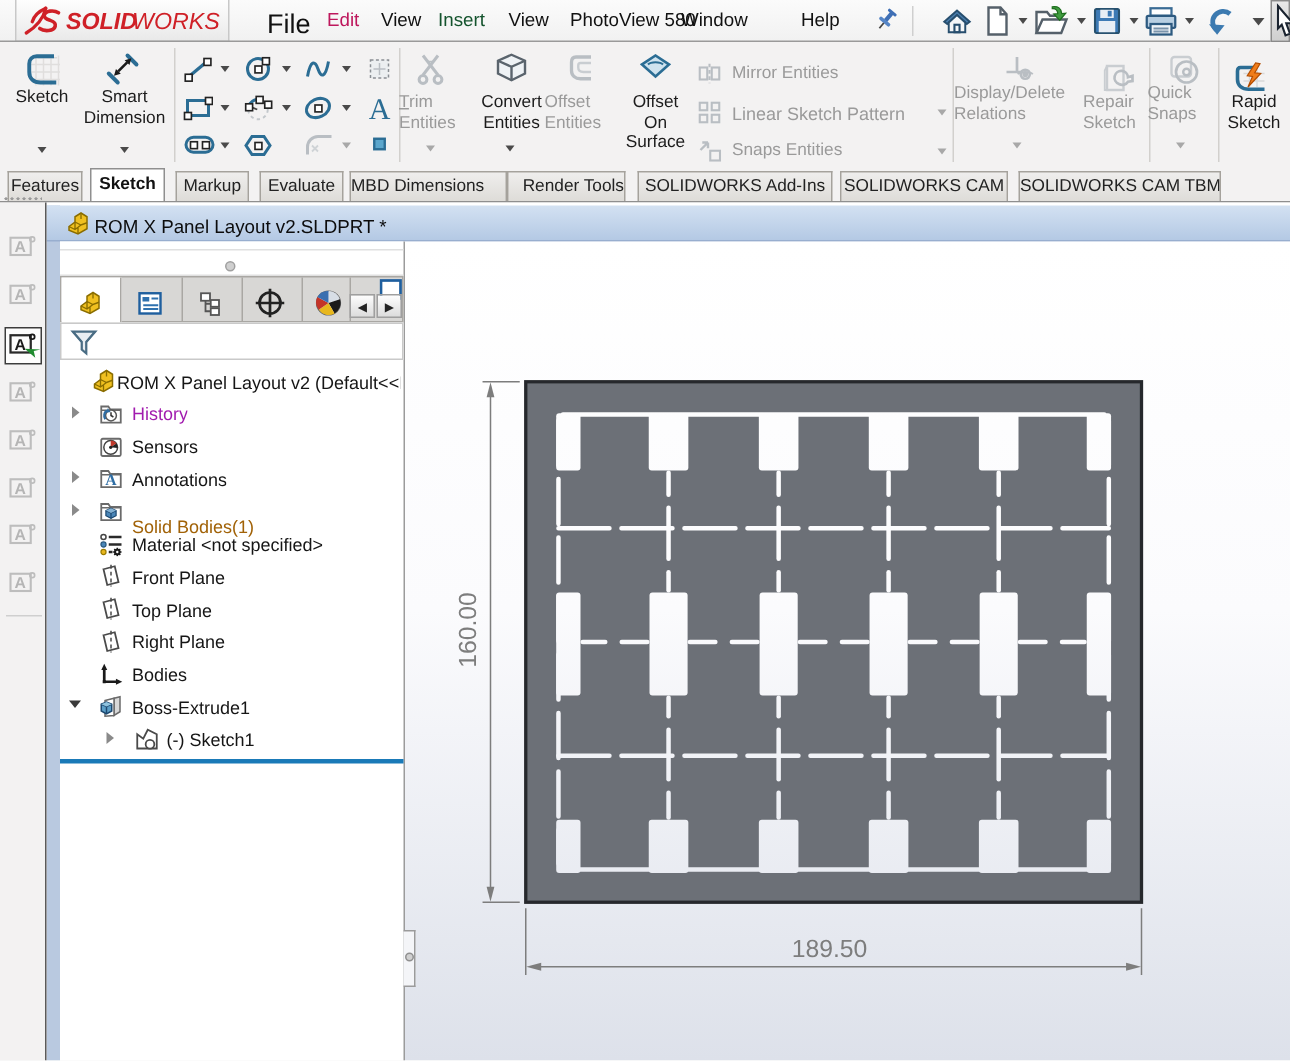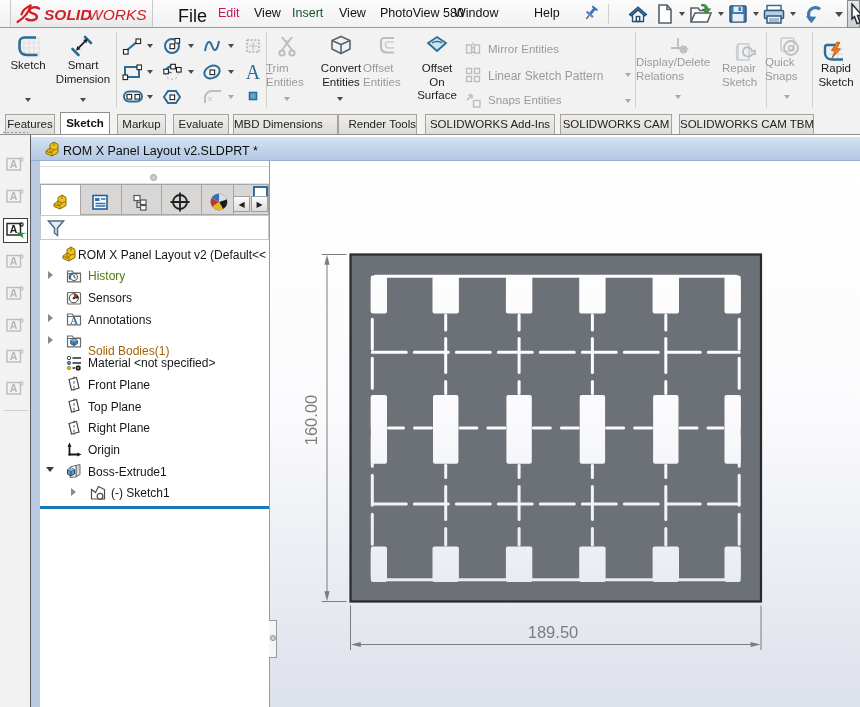--- a/index.html
+++ b/index.html
@@ -452,21 +452,21 @@
 <div class="abs" style="left:40px;top:215px;width:229px;height:25px;background:#fff;border:1px solid #c9c9c9"></div>
 <svg width="20" height="20" viewBox="0 0 20 20" style="position:absolute;left:46px;top:218px">
     <path d="M2.5 3 H17.5 L11.5 10 V17.5 L8.5 15 V10 Z" fill="#e9eef2" stroke="#4a6d84" stroke-width="1.5"></path>
     <path d="M2.5 3 L8.5 10 M17.5 3 L11.5 10" stroke="#4a6d84" stroke-width="1"></path>
   </svg>
 <div class="abs" style="left:78px;top:247.7px;font-size:12px;color:#161616;white-space:nowrap;overflow:hidden;max-width:189px">ROM X Panel Layout v2  (Default&lt;&lt;De</div>
 <svg width="16" height="16" viewBox="0 0 16 16" style="position:absolute;left:61px;top:246px;width:16px;height:16px">
     <path d="M2 10 L6 7 V3.5 L10 1 L14 3.5 V7.5 L14 11.5 L8 15 L2 12.5 Z" fill="#f0c020" stroke="#8a6d00" stroke-width="1"></path>
     <path d="M2 10 L6 12 L8 10.5 L8 15 M6 7 L6 12 M6 7 L10 9 L14 7.5 M10 9 L8 10.5 M10 1 V5" fill="none" stroke="#8a6d00" stroke-width="0.9"></path>
   </svg>
-<div class="abs" style="left:88px;top:269.4px;font-size:12px;color:#4d7c0f;white-space:nowrap;overflow:hidden;max-width:179px">History</div>
+<div class="abs" style="left:88px;top:269.4px;font-size:12px;color:#a21caf;white-space:nowrap;overflow:hidden;max-width:179px">History</div>
 <div class="abs" style="left:48px;top:270.9px;width:0;height:0;border-top:4px solid transparent;border-bottom:4px solid transparent;border-left:5px solid #8a8a8a"></div>
 <svg width="16" height="16" viewBox="0 0 16 16" style="position:absolute;left:66px;top:267.9px">
     <path d="M1.5 5.5 V3 H6.2 L7.6 5 H14.5 V13.8 H1.5 Z" fill="#fff" stroke="#6a6a6a" stroke-width="1.2"></path>
     <path d="M1.5 5.5 H14.5" stroke="#6a6a6a" stroke-width="1"></path>
     <circle cx="8" cy="9" r="3.6" fill="#fff" stroke="#555" stroke-width="1"></circle>
     <path d="M8 6.8 V9 L9.6 10" stroke="#333" stroke-width="1" fill="none"></path>
     <path d="M4.2 11.5 A4.6 4.6 0 0 1 5.2 5.6" fill="none" stroke="#2e6da4" stroke-width="1.6"></path>
     <path d="M5.8 4.2 l-1 3 3 -0.6 z" fill="#2e6da4"></path>
   </svg>
 <div class="abs" style="left:88px;top:291.1px;font-size:12px;color:#161616;white-space:nowrap;overflow:hidden;max-width:179px">Sensors</div>
@@ -517,21 +517,21 @@
 <div class="abs" style="left:88px;top:399.6px;font-size:12px;color:#161616;white-space:nowrap;overflow:hidden;max-width:179px">Top Plane</div>
 <svg width="16" height="16" viewBox="0 0 16 16" style="position:absolute;left:66px;top:398.0999999999999px">
     <path d="M3 3.5 L10.5 1.5 L13 12 L5.5 14 Z" fill="none" stroke="#4a4a4a" stroke-width="1.2"></path>
     <path d="M8 0.5 V15" stroke="#4a4a4a" stroke-width="1" stroke-dasharray="2.6 2"></path>
   </svg>
 <div class="abs" style="left:88px;top:421.3px;font-size:12px;color:#161616;white-space:nowrap;overflow:hidden;max-width:179px">Right Plane</div>
 <svg width="16" height="16" viewBox="0 0 16 16" style="position:absolute;left:66px;top:419.7999999999999px">
     <path d="M3 3.5 L10.5 1.5 L13 12 L5.5 14 Z" fill="none" stroke="#4a4a4a" stroke-width="1.2"></path>
     <path d="M8 0.5 V15" stroke="#4a4a4a" stroke-width="1" stroke-dasharray="2.6 2"></path>
   </svg>
-<div class="abs" style="left:88px;top:443.0px;font-size:12px;color:#161616;white-space:nowrap;overflow:hidden;max-width:179px">Origin</div>
+<div class="abs" style="left:88px;top:443.0px;font-size:12px;color:#161616;white-space:nowrap;overflow:hidden;max-width:179px">Bodies</div>
 <svg width="16" height="16" viewBox="0 0 16 16" style="position:absolute;left:66px;top:441.4999999999999px">
     <path d="M3.5 3.5 V12.5 H13" fill="none" stroke="#1a1a1a" stroke-width="1.8"></path>
     <path d="M3.5 0.5 l-2 4.2 h4 z" fill="#1a1a1a"></path>
     <path d="M15.5 12.5 l-4.2 -2 v4 z" fill="#1a1a1a"></path>
     <rect x="2.5" y="11.5" width="2" height="2" fill="#1a1a1a"></rect>
   </svg>
 <div class="abs" style="left:88px;top:464.7px;font-size:12px;color:#161616;white-space:nowrap;overflow:hidden;max-width:179px">Boss-Extrude1</div>
 <div class="abs" style="left:46px;top:467.2px;width:0;height:0;border-left:4.5px solid transparent;border-right:4.5px solid transparent;border-top:5.5px solid #3a3a3a"></div>
 <svg width="16" height="16" viewBox="0 0 16 16" style="position:absolute;left:66px;top:463.1999999999999px">
     <path d="M10 2.5 L14 1.5 V11.5 L10 14 Z" fill="#d8d8d8" stroke="#6a6a6a" stroke-width="1"></path>

